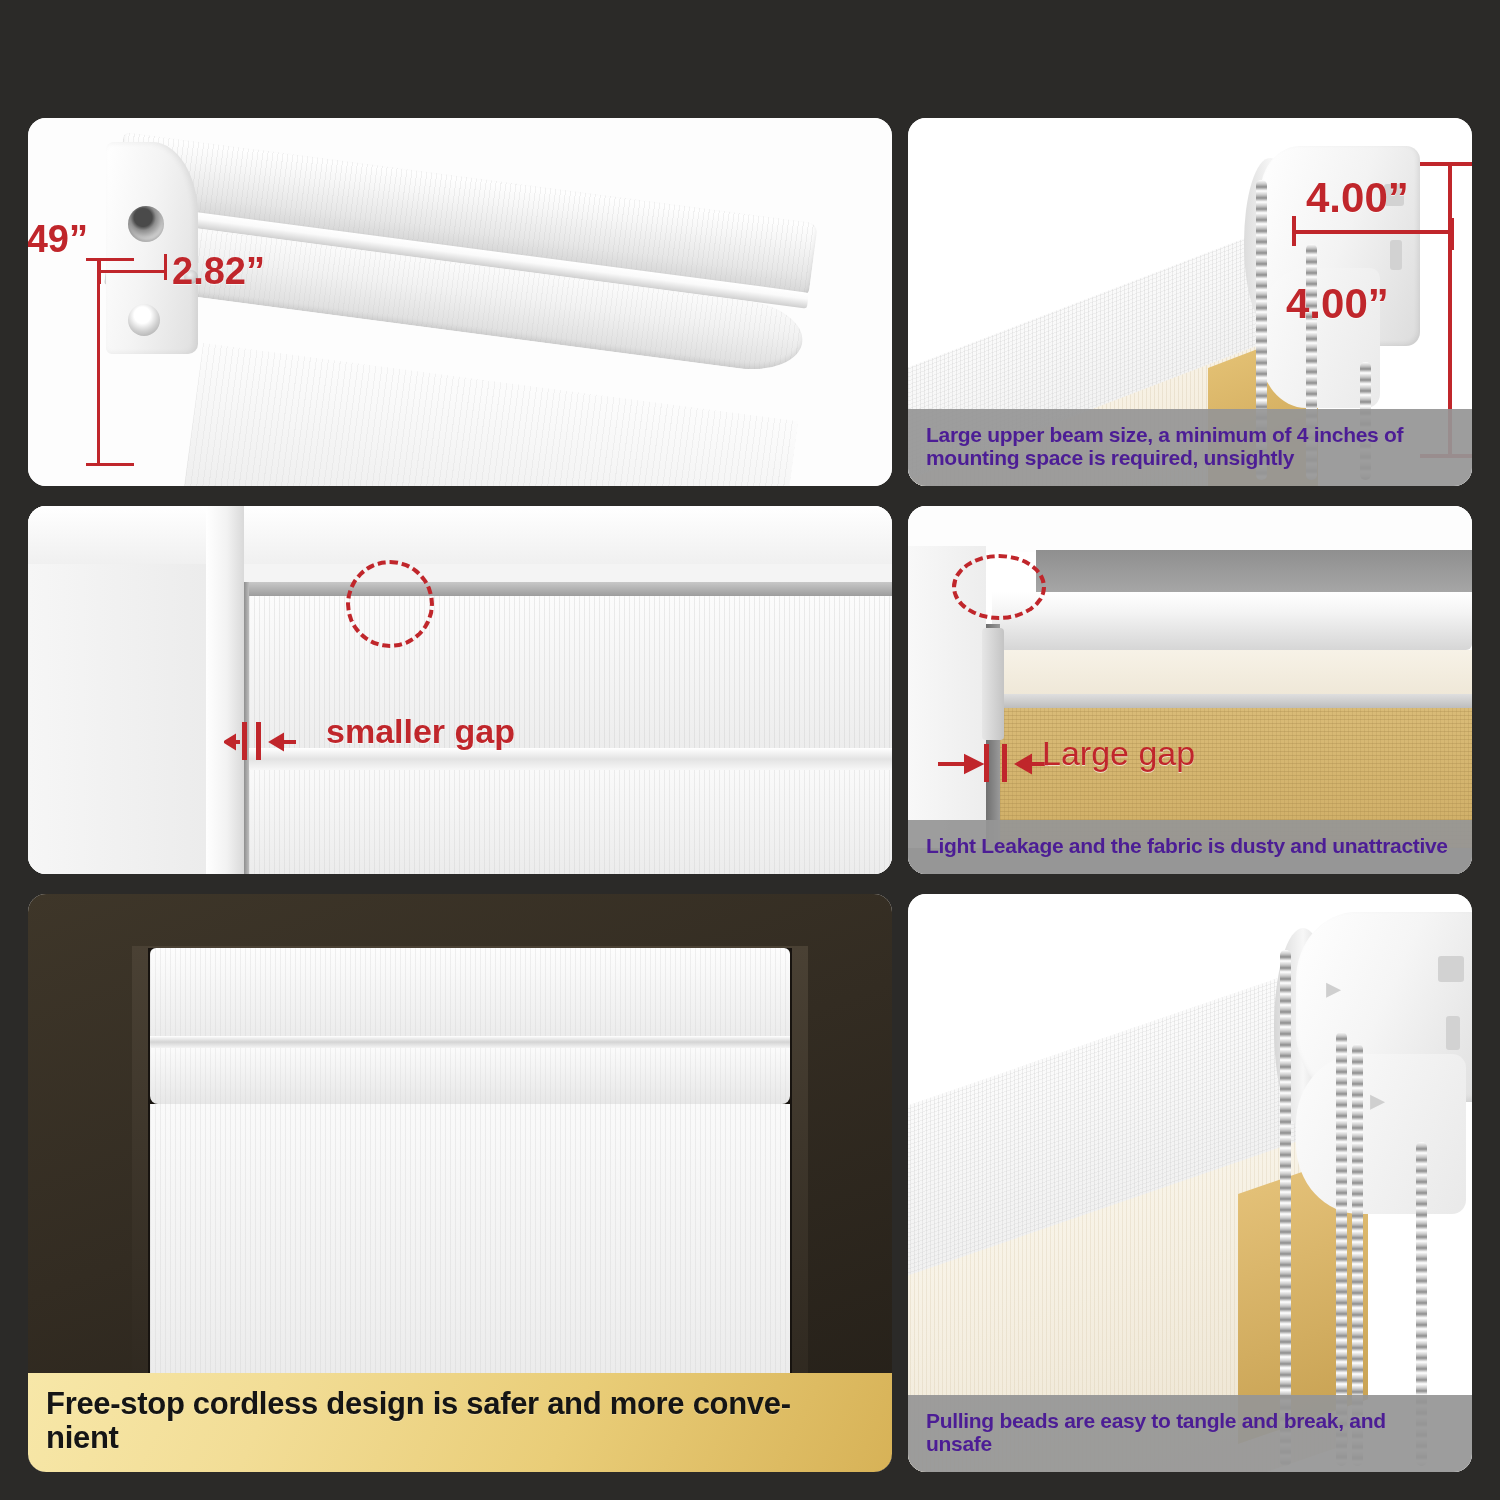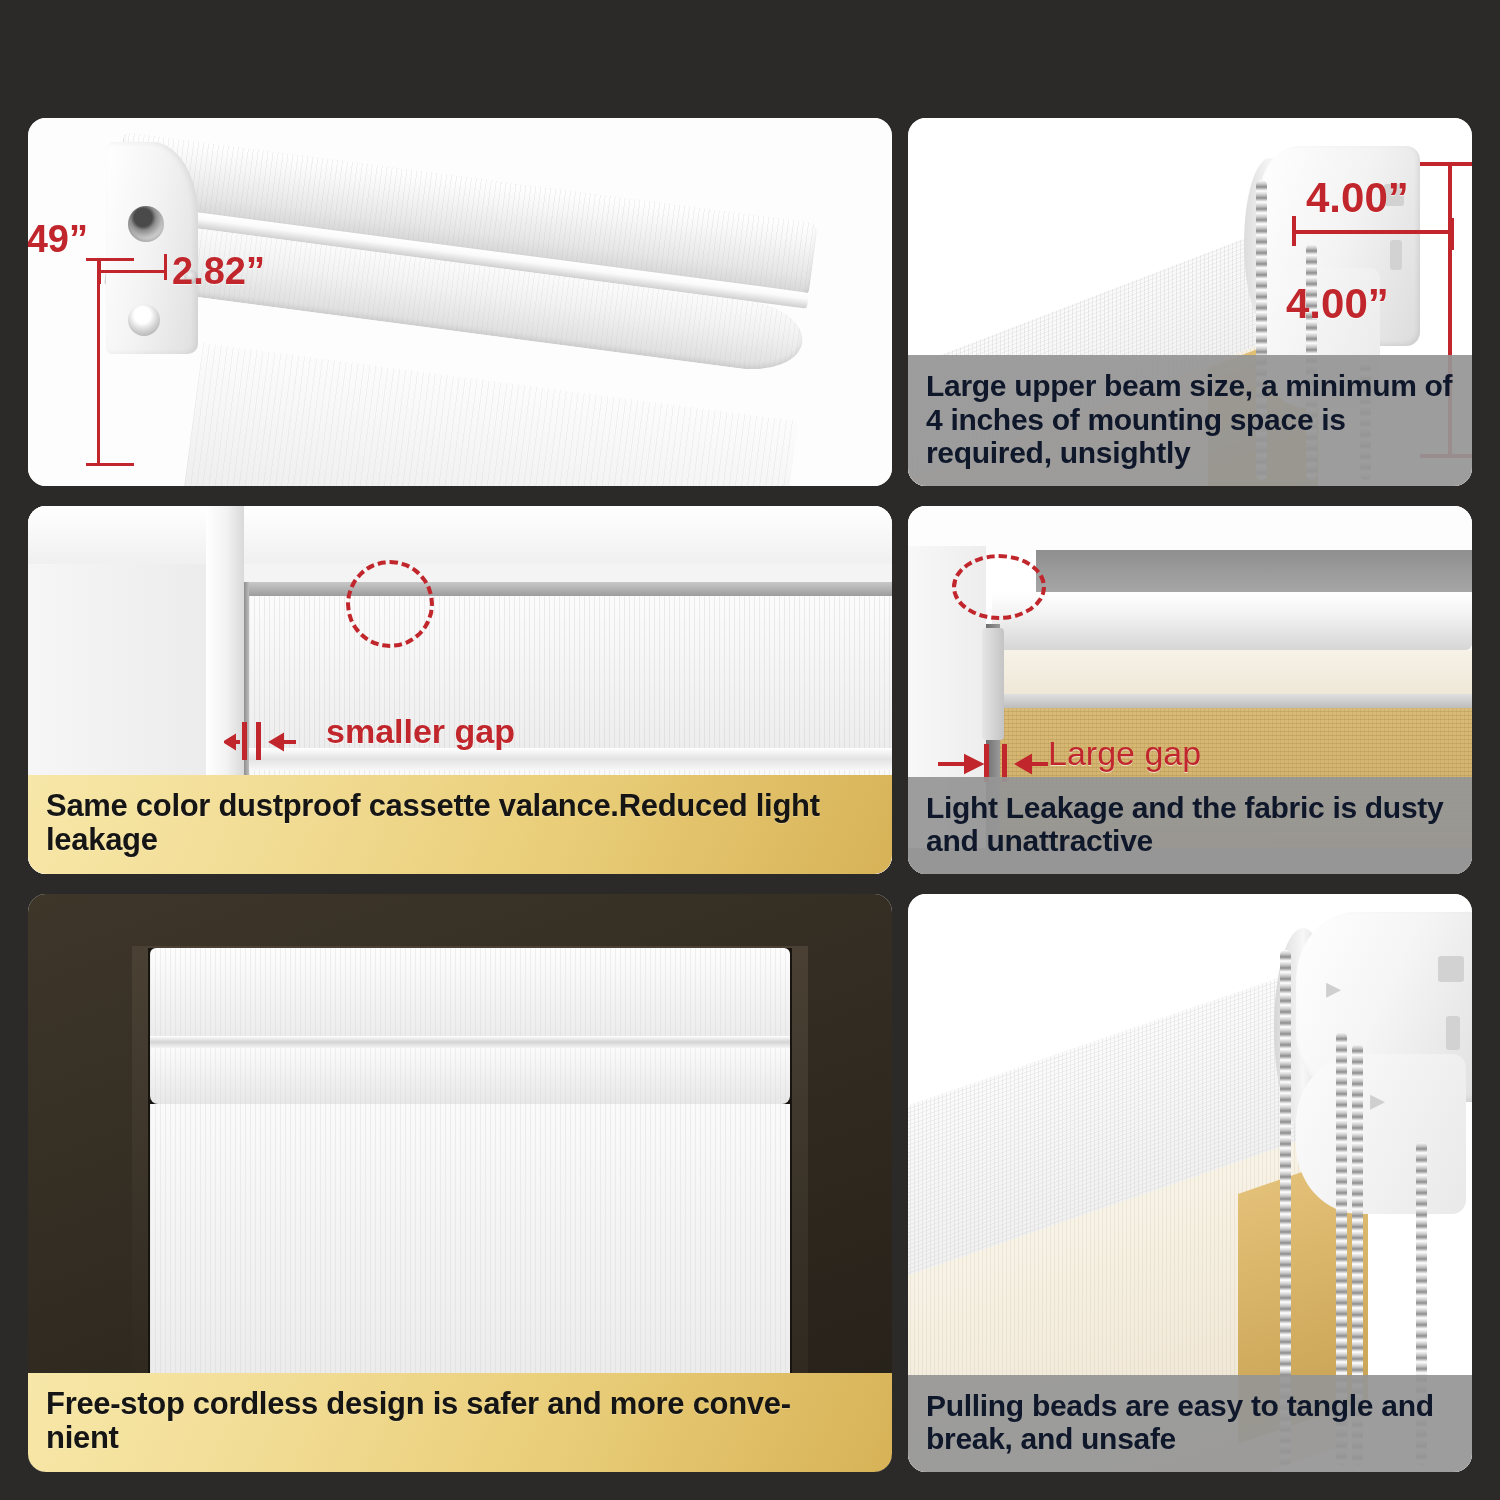--- a/index.html
+++ b/index.html
@@ -73,22 +73,22 @@
   .cap.gold {
     background: linear-gradient(115deg, #f7e7a8 0%, #f2dd96 28%, #e9cd78 62%, #d7b257 100%);
     color: #151515;
     font-size: 31px;
     border-bottom-left-radius: 18px;
     border-bottom-right-radius: 18px;
     text-shadow: 0 1px 0 rgba(255,255,255,0.25);
   }
   .cap.gray {
     background: rgba(150,150,150,0.93);
-    color: #0f172a;
-    font-size: 30px;
+    color: #4c1d95;
+    font-size: 21px;
   }
 
   
   .pA-bg { position:absolute; inset:0; background:#fdfdfd; }
   .pA-valance {
     position: absolute;
     left: 96px; top: 14px;
     width: 700px; height: 150px;
     transform: rotate(7.5deg);
     transform-origin: left top;
@@ -418,21 +418,20 @@
 
       <div class="dim-red" style="left:214px; top:216px; width:5px; height:38px;"></div>
       <div class="dim-red" style="left:228px; top:216px; width:5px; height:38px;"></div>
       <svg width="200" height="40" style="position:absolute; left:196px; top:218px; z-index:21;">
         <path d="M2,18 L16,18 M2,18 L10,13 L10,23 Z" stroke="#c0262b" stroke-width="4" fill="#c0262b"></path>
         <path d="M72,18 L48,18 M48,18 L58,12 L58,24 Z" stroke="#c0262b" stroke-width="4" fill="#c0262b"></path>
       </svg>
       <div class="dimtext" style="left:298px; top:206px; font-size:34px; font-weight:bold;">smaller gap</div>
     </div>
 
-    <div class="cap gold">Same color dustproof cassette valance.Reduced light leakage</div>
   </div>
 
   <div class="panel bad" style="left:908px; top:506px; width:564px; height:368px;">
     <div class="img-area">
       <div class="pD-bg"></div>
       <div class="pD-wallTop"></div>
       <div class="pD-shadow"></div>
       <div class="pD-tube"></div>
       <div class="pD-cream"></div>
       <div class="pD-edge"></div>
@@ -443,21 +442,21 @@
       <div class="pD-base"></div>
 
       <div class="dash-circle" style="left:44px; top:48px; width:86px; height:58px;"></div>
 
       <div class="dim-red" style="left:76px; top:238px; width:5px; height:38px;"></div>
       <div class="dim-red" style="left:94px; top:238px; width:5px; height:38px;"></div>
       <svg width="200" height="40" style="position:absolute; left:28px; top:240px; z-index:21;">
         <path d="M2,18 L44,18 M44,18 L30,11 L30,25 Z" stroke="#c0262b" stroke-width="4" fill="#c0262b"></path>
         <path d="M112,18 L82,18 M82,18 L94,11 L94,25 Z" stroke="#c0262b" stroke-width="4" fill="#c0262b"></path>
       </svg>
-      <div class="dimtext" style="left:140px; top:228px; font-size:34px; font-weight:normal;">Large gap</div>
+      <div class="dimtext" style="left:134px; top:228px; font-size:34px; font-weight:normal;">Large gap</div>
     </div>
 
     <div class="cap gray">Light Leakage and the fabric is dusty and unattractive</div>
   </div>
 
   <div class="panel good" style="left:28px; top:894px; width:864px; height:578px;">
     <div class="img-area">
       <div class="pE-bg"></div>
       <div class="pE-recess"></div>
       <div class="pE-inner"></div>

